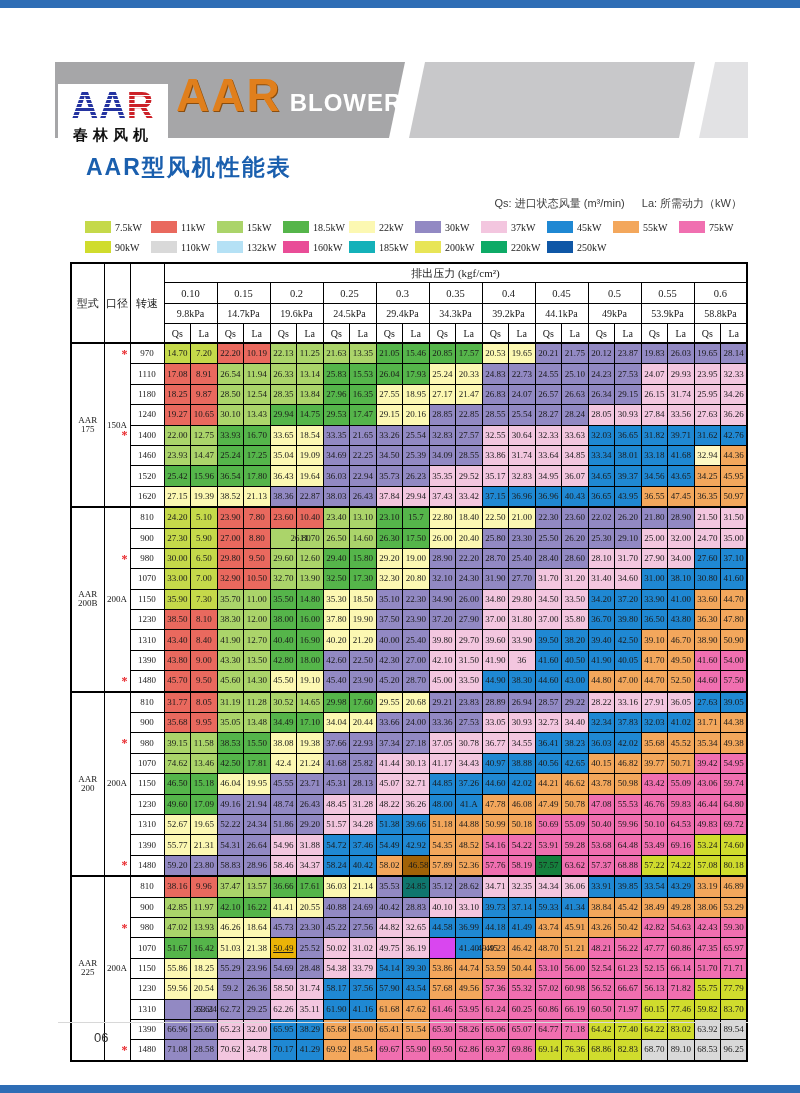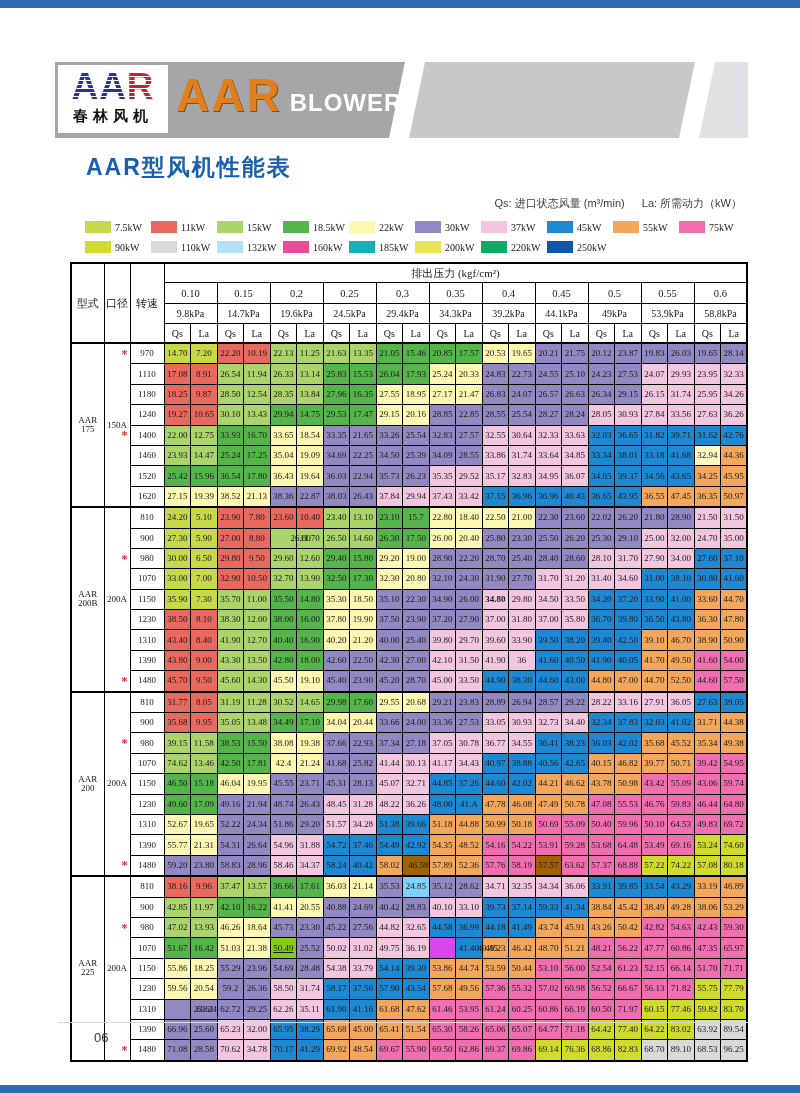--- a/index.html
+++ b/index.html
@@ -9,21 +9,21 @@
   .botbar{position:absolute;left:0;top:1085px;width:800px;height:8px;background:#2e6db5;}
 
   
   .banner{position:absolute;left:0;top:62px;width:800px;height:76px;}
   .banner-dark{position:absolute;left:55px;top:0;width:350px;height:76px;background:#a6a6a8;
       clip-path:polygon(0 0,100% 0,calc(100% - 16px) 100%,0 100%);}
   .banner-mid{position:absolute;left:409px;top:0;width:286px;height:76px;background:#c8c8ca;
       clip-path:polygon(16px 0,100% 0,calc(100% - 16px) 100%,0 100%);}
   .banner-tip{position:absolute;left:699px;top:0;width:49px;height:76px;background:#e2e2e4;
       clip-path:polygon(16px 0,100% 0,100% 100%,0 100%);}
-  .logo-box{position:absolute;left:58px;top:3px;width:110px;height:68px;background:#fff;
+  .logo-box{position:absolute;left:58px;top:22px;width:110px;height:68px;background:#fff;
       text-align:center;}
   .logo-aar{position:relative;font-family:"Liberation Sans",sans-serif;font-weight:bold;
       font-size:37px;line-height:40px;letter-spacing:1px;margin-top:2px;}
   .logo-aar .la{color:#2433a0;}
   .logo-aar .lr{color:#cc2128;}
   .logo-aar::after{content:"";position:absolute;left:6px;right:6px;top:6px;height:32px;
       background:repeating-linear-gradient(180deg,transparent 0 3px,#ffffff 3px 4px);
       pointer-events:none;}
   .logo-cn{font-weight:bold;font-size:15px;letter-spacing:5px;color:#111;line-height:18px;}
   .brand{position:absolute;left:176px;top:6px;display:flex;align-items:baseline;
@@ -570,21 +570,21 @@
           <td style="background: rgb(171, 212, 106);">35.70</td>
           <td style="background: rgb(171, 212, 106);">11.00</td>
           <td style="background: rgb(85, 181, 74);">35.50</td>
           <td style="background: rgb(85, 181, 74);">14.80</td>
           <td style="background: rgb(252, 248, 178);">35.30</td>
           <td style="background: rgb(252, 248, 178);">18.50</td>
           <td style="background: rgb(146, 137, 195);">35.10</td>
           <td style="background: rgb(146, 137, 195);">22.30</td>
           <td style="background: rgb(146, 137, 195);">34.90</td>
           <td style="background: rgb(146, 137, 195);">26.00</td>
-          <td style="background: rgb(243, 198, 223); font-weight: bold;">34.80</td>
+          <td style="background: rgb(243, 198, 223);">34.80</td>
           <td style="background: rgb(243, 198, 223);">29.80</td>
           <td style="background: rgb(243, 198, 223);">34.50</td>
           <td style="background: rgb(243, 198, 223);">33.50</td>
           <td style="background: rgb(31, 136, 211);">34.20</td>
           <td style="background: rgb(31, 136, 211);">37.20</td>
           <td style="background: rgb(31, 136, 211);">33.90</td>
           <td style="background: rgb(31, 136, 211);">41.00</td>
           <td style="background: rgb(243, 167, 92);">33.60</td>
           <td style="background: rgb(243, 167, 92);">44.70</td>
         </tr>
@@ -899,21 +899,21 @@
           <td style="background: rgb(243, 198, 223);">58.46</td>
           <td style="background: rgb(243, 198, 223);">34.37</td>
           <td style="background: rgb(31, 136, 211);">58.24</td>
           <td style="background: rgb(31, 136, 211);">40.42</td>
           <td style="background: rgb(243, 167, 92);">58.02</td>
           <td style="background: #a16207; text-align: right;">46.58</td>
           <td style="background: rgb(243, 167, 92);">57.89</td>
           <td style="background: rgb(243, 167, 92);">52.36</td>
           <td style="background: rgb(240, 111, 176);">57.76</td>
           <td style="background: rgb(240, 111, 176);">58.19</td>
-          <td style="background: #a16207;">57.57</td>
+          <td style="background: #15803d;">57.57</td>
           <td style="background: rgb(240, 111, 176);">63.62</td>
           <td style="background: rgb(240, 111, 176);">57.37</td>
           <td style="background: rgb(240, 111, 176);">68.88</td>
           <td style="background: rgb(208, 220, 45);">57.22</td>
           <td style="background: rgb(208, 220, 45);">74.22</td>
           <td style="background: rgb(208, 220, 45);">57.08</td>
           <td style="background: rgb(208, 220, 45);">80.18</td>
         </tr>
         <tr class="gstart">
           <td class="model-cell" rowspan="9">AAR<br>225</td>
@@ -921,21 +921,21 @@
           <td class="speed-cell">810</td>
           <td style="background: rgb(233, 105, 94);">38.16</td>
           <td style="background: rgb(233, 105, 94);">9.96</td>
           <td style="background: rgb(171, 212, 106);">37.47</td>
           <td style="background: rgb(171, 212, 106);">13.57</td>
           <td style="background: rgb(85, 181, 74);">36.66</td>
           <td style="background: rgb(85, 181, 74);">17.61</td>
           <td style="background: rgb(252, 248, 178);">36.03</td>
           <td style="background: rgb(252, 248, 178);">21.14</td>
           <td style="background: rgb(146, 137, 195);">35.53</td>
-          <td style="background: #7dd3fc;">24.85</td>
+          <td style="background: #0f766e;">24.85</td>
           <td style="background: rgb(146, 137, 195);">35.12</td>
           <td style="background: rgb(146, 137, 195);">28.62</td>
           <td style="background: rgb(243, 198, 223);">34.71</td>
           <td style="background: rgb(243, 198, 223);">32.35</td>
           <td style="background: rgb(243, 198, 223);">34.34</td>
           <td style="background: rgb(243, 198, 223);">36.06</td>
           <td style="background: rgb(31, 136, 211);">33.91</td>
           <td style="background: rgb(31, 136, 211);">39.85</td>
           <td style="background: rgb(31, 136, 211);">33.54</td>
           <td style="background: rgb(31, 136, 211);">43.29</td>
@@ -991,21 +991,21 @@
           <td style="background: rgb(240, 111, 176);">54.63</td>
           <td style="background: rgb(240, 111, 176);">42.43</td>
           <td style="background: rgb(240, 111, 176);">59.30</td>
         </tr>
         <tr>
           <td class="speed-cell">1070</td>
           <td style="background: rgb(85, 181, 74);">51.67</td>
           <td style="background: rgb(85, 181, 74);">16.42</td>
           <td style="background: rgb(252, 248, 178);">51.03</td>
           <td style="background: rgb(252, 248, 178);">21.38</td>
-          <td style="background: #84cc16; text-decoration: underline;">50.49</td>
+          <td style="background: #eab308; text-decoration: underline;">50.49</td>
           <td style="background: rgb(146, 137, 195);">25.52</td>
           <td style="background: rgb(243, 198, 223);">50.02</td>
           <td style="background: rgb(243, 198, 223);">31.02</td>
           <td style="background: rgb(243, 198, 223);">49.75</td>
           <td style="background: rgb(243, 198, 223);">36.19</td>
           <td style="background: #d946ef; padding-left: 48px;">49.45</td>
           <td style="background: rgb(31, 136, 211);">41.40</td>
           <td style="background: rgb(243, 167, 92);">49.23</td>
           <td style="background: rgb(243, 167, 92);">46.42</td>
           <td style="background: rgb(243, 167, 92);">48.70</td>

